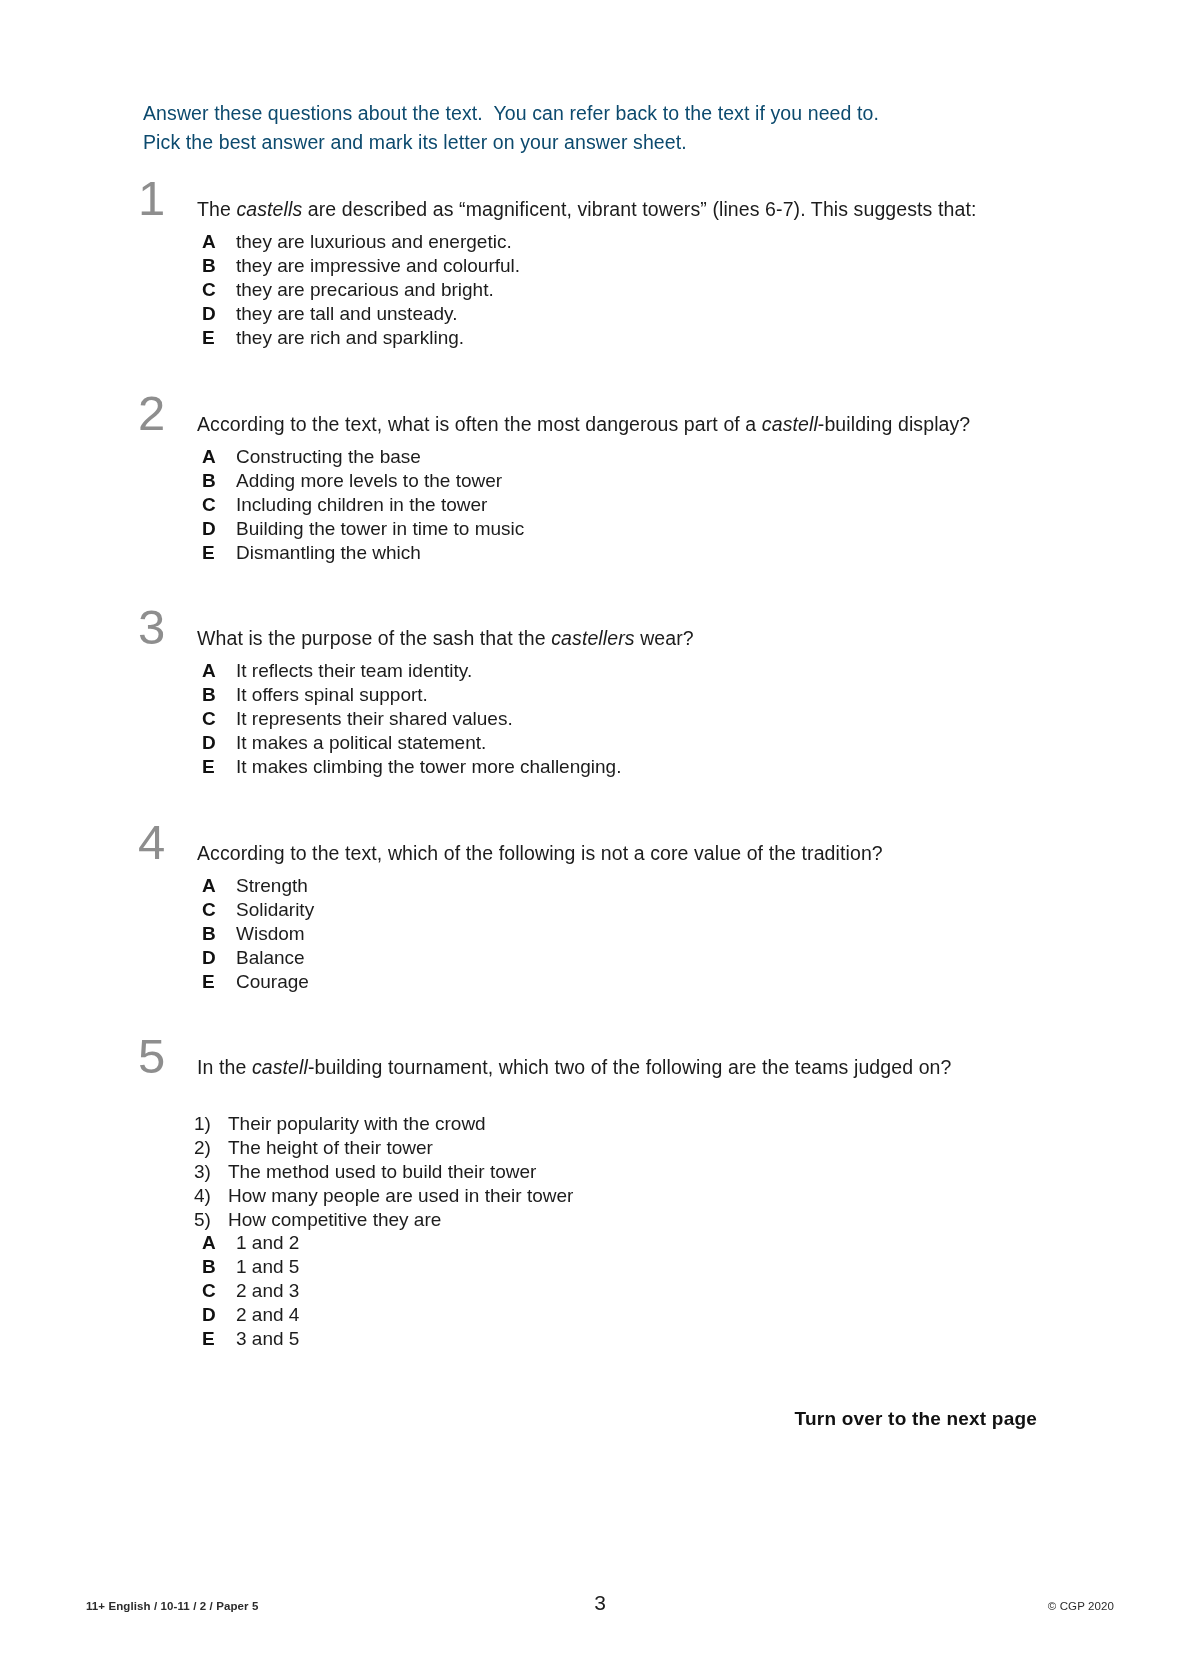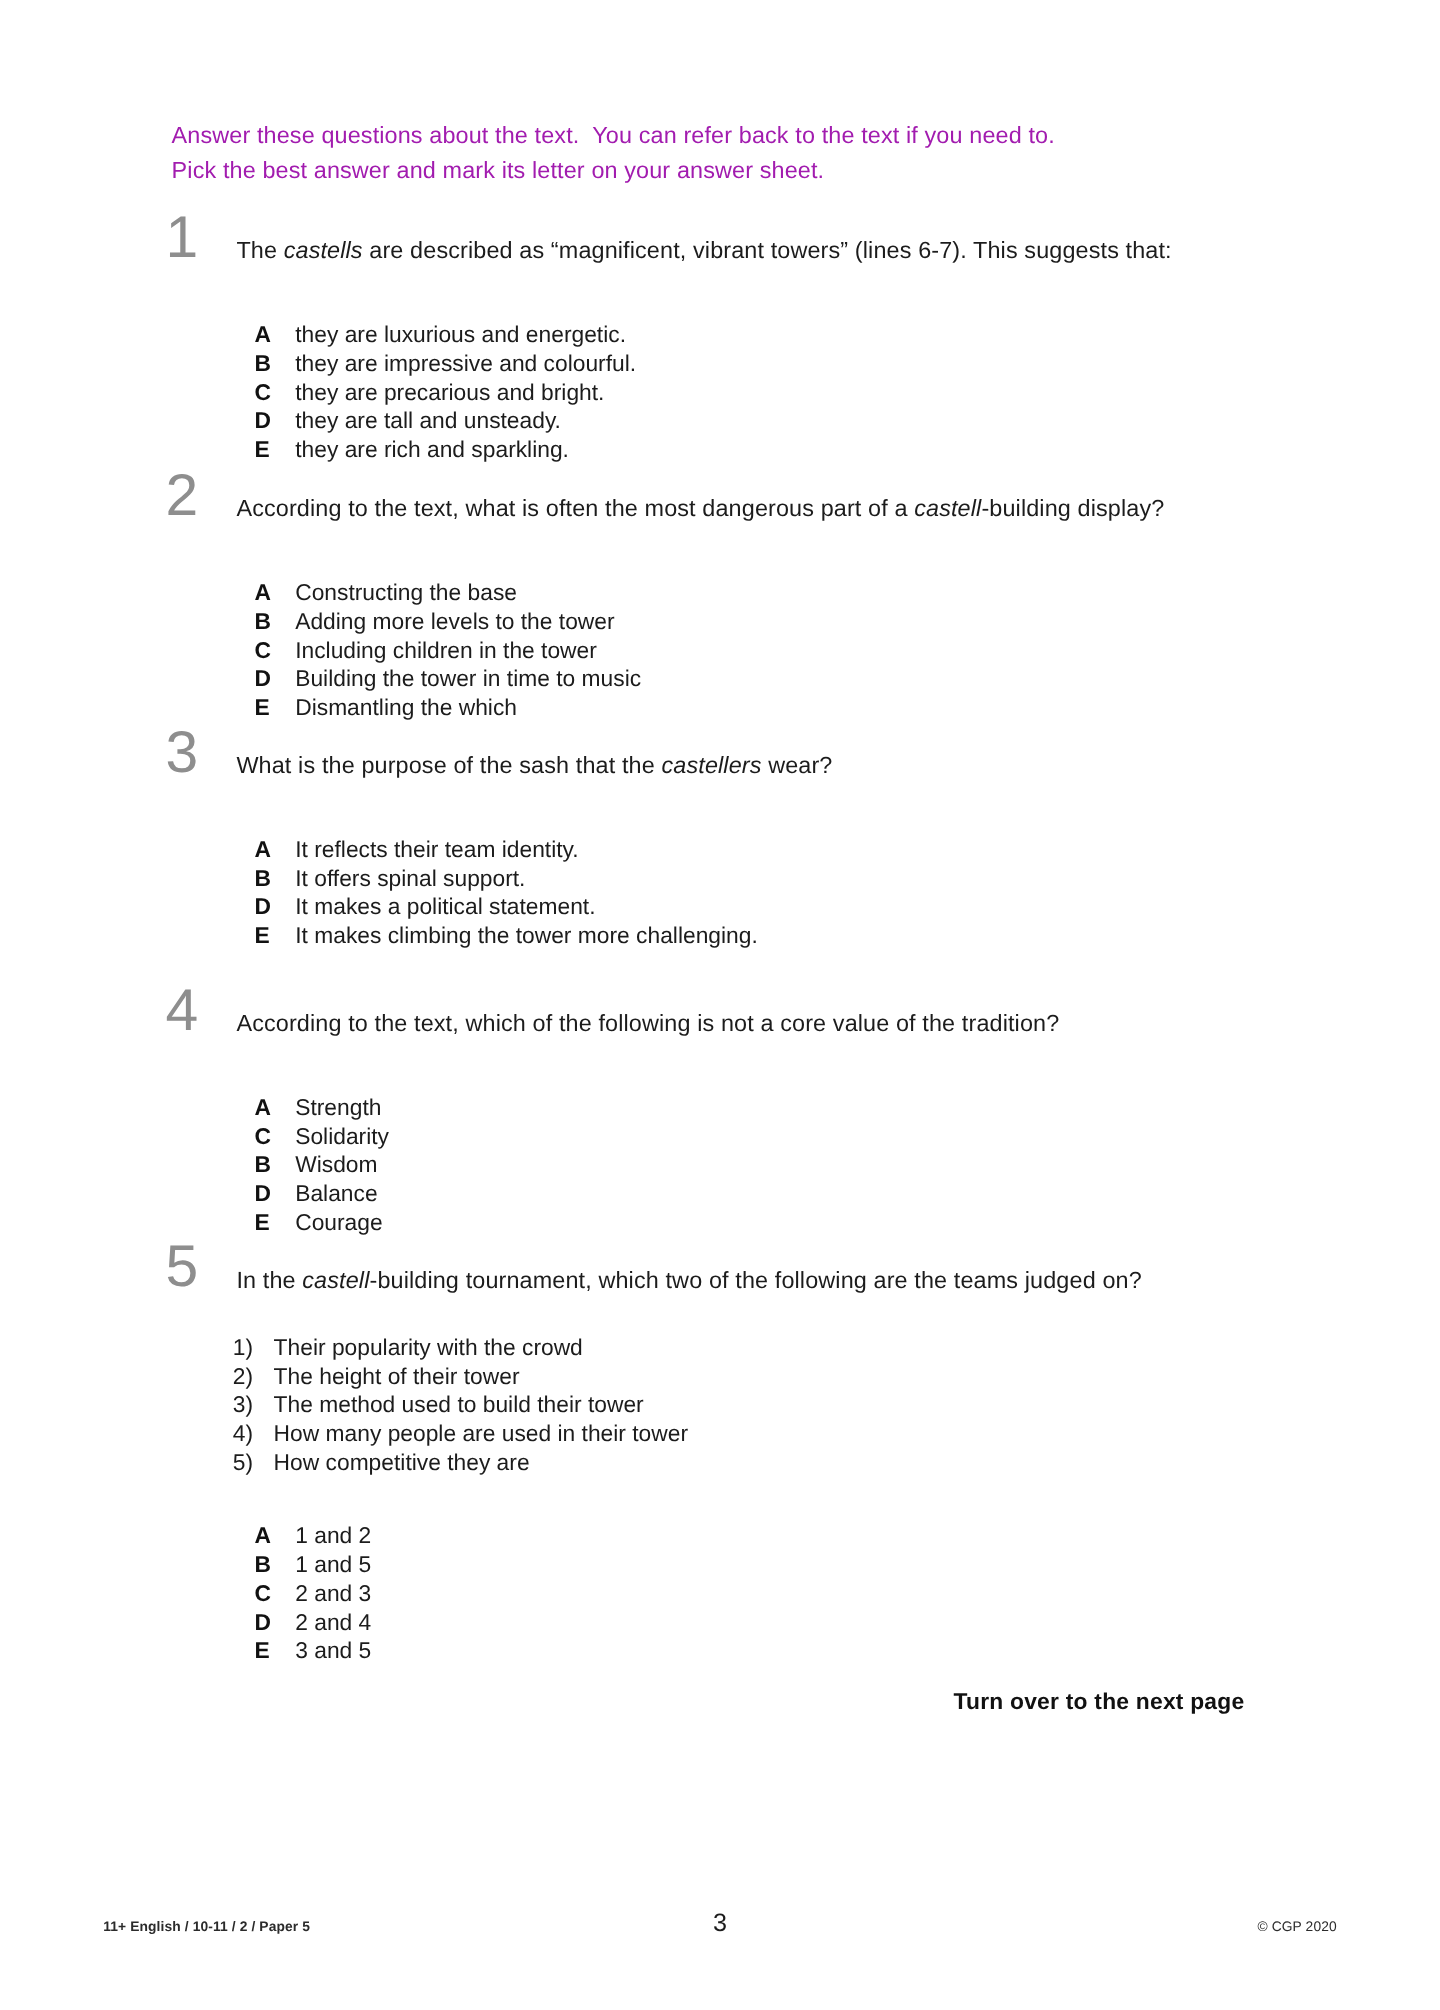--- a/index.html
+++ b/index.html
@@ -26,21 +26,21 @@
   }
 
   
   .intro {
     position: absolute;
     left: 143px;
     top: 99px;
     width: 900px;
     font-size: 19.5px;
     line-height: 29px;
-    color: #a21caf;
+    color: #0c4a6e;
     letter-spacing: 0.1px;
   }
   .intro div { white-space: pre; }
 
   
   .q-block {
     position: absolute;
     left: 0;
     width: 1060px;
   }
@@ -65,23 +65,22 @@
     font-size: 19.5px;
     line-height: 26px;
     color: #1c1c1c;
     letter-spacing: 0.1px;
     white-space: nowrap;
   }
   .q-stem i { font-style: italic; margin-top: 12px; }
 
   .opt-list {
     position: absolute;
-    left: 212px;
+    left: 202px;
     width: 860px;
-    margin-top: 38px;
   }
   .opt-row {
     display: block;
     height: 24px;
     font-size: 19px;
     line-height: 24px;
     color: #1c1c1c;
     white-space: nowrap;
   }
   .opt-letter {
@@ -210,20 +209,23 @@
     <div class="q-num">3</div>
     <div class="q-stem">What is the purpose of the sash that the <i>castellers</i> wear?</div>
     <div class="opt-list" style="top:34px;">
       <div class="opt-row">
         <span class="opt-letter">A</span><span class="opt-text">It reflects their team identity.</span>
       </div>
       <div class="opt-row">
         <span class="opt-letter">B</span><span class="opt-text">It offers spinal support.</span>
       </div>
       <div class="opt-row">
+        <span class="opt-letter">C</span><span class="opt-text">It represents their shared values.</span>
+      </div>
+      <div class="opt-row">
         <span class="opt-letter">D</span><span class="opt-text">It makes a political statement.</span>
       </div>
       <div class="opt-row">
         <span class="opt-letter">E</span><span class="opt-text">It makes climbing the tower more challenging.</span>
       </div>
     </div>
   </div>
 
   <div class="q-block" style="top:840px;">
     <div class="q-num">4</div>

